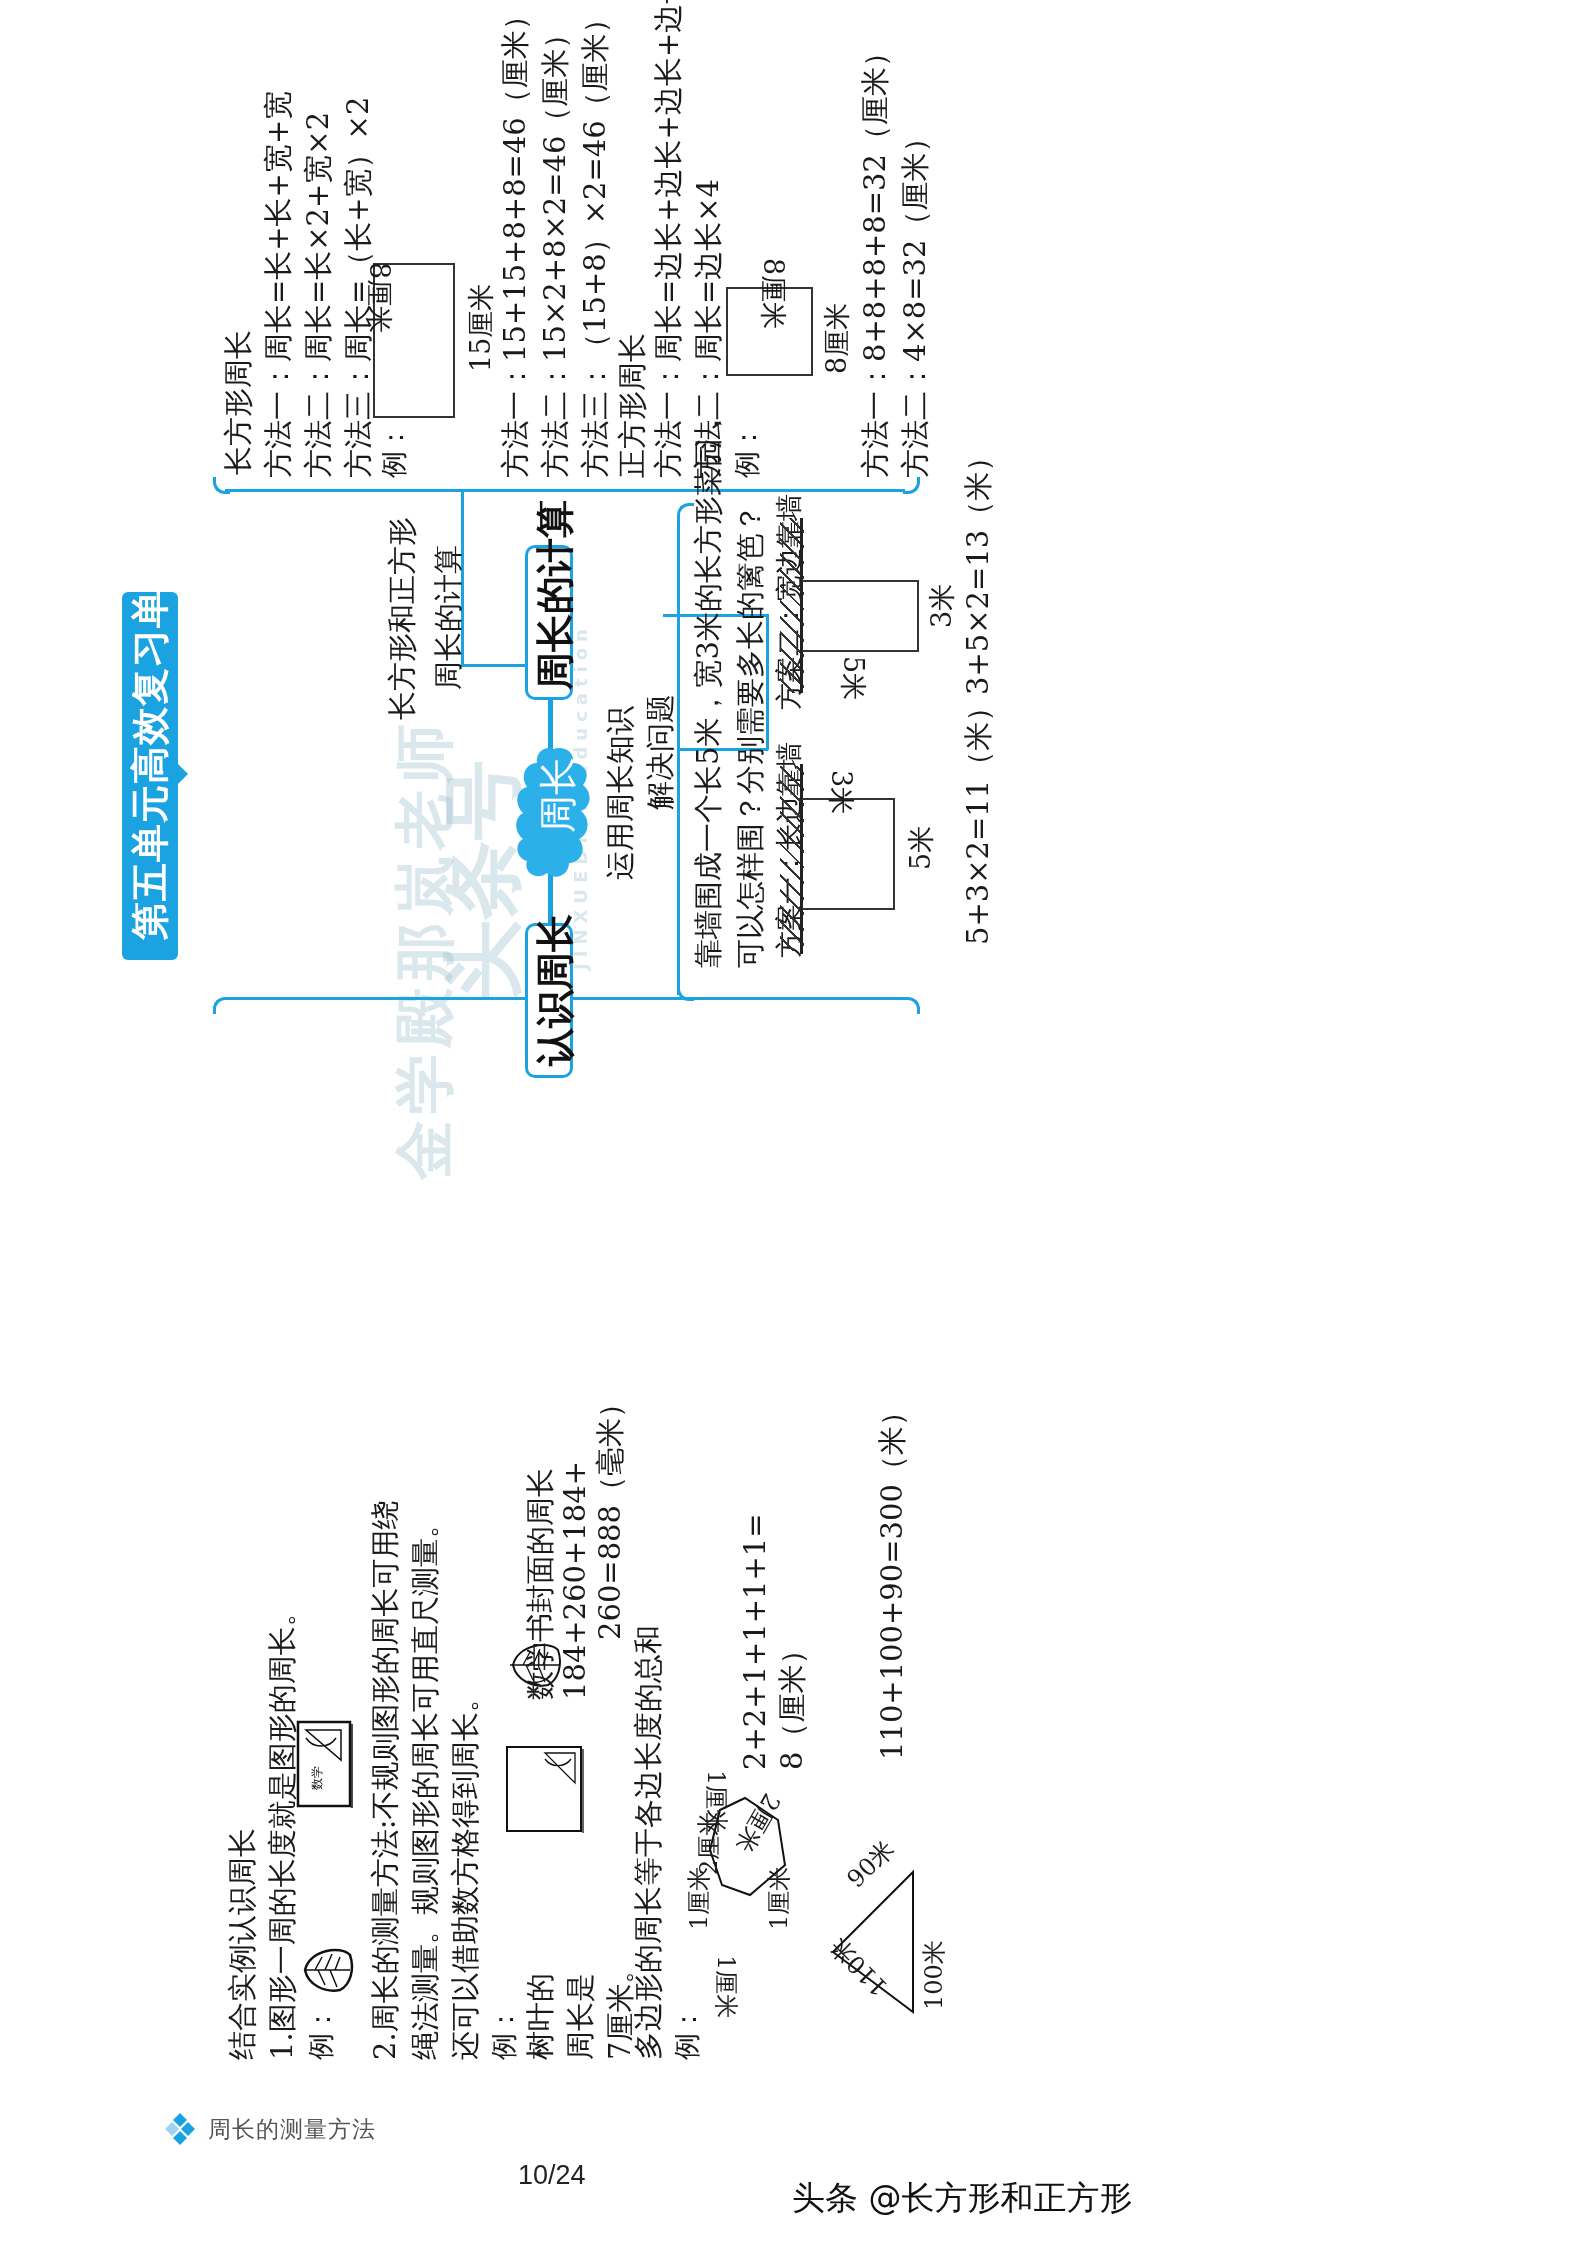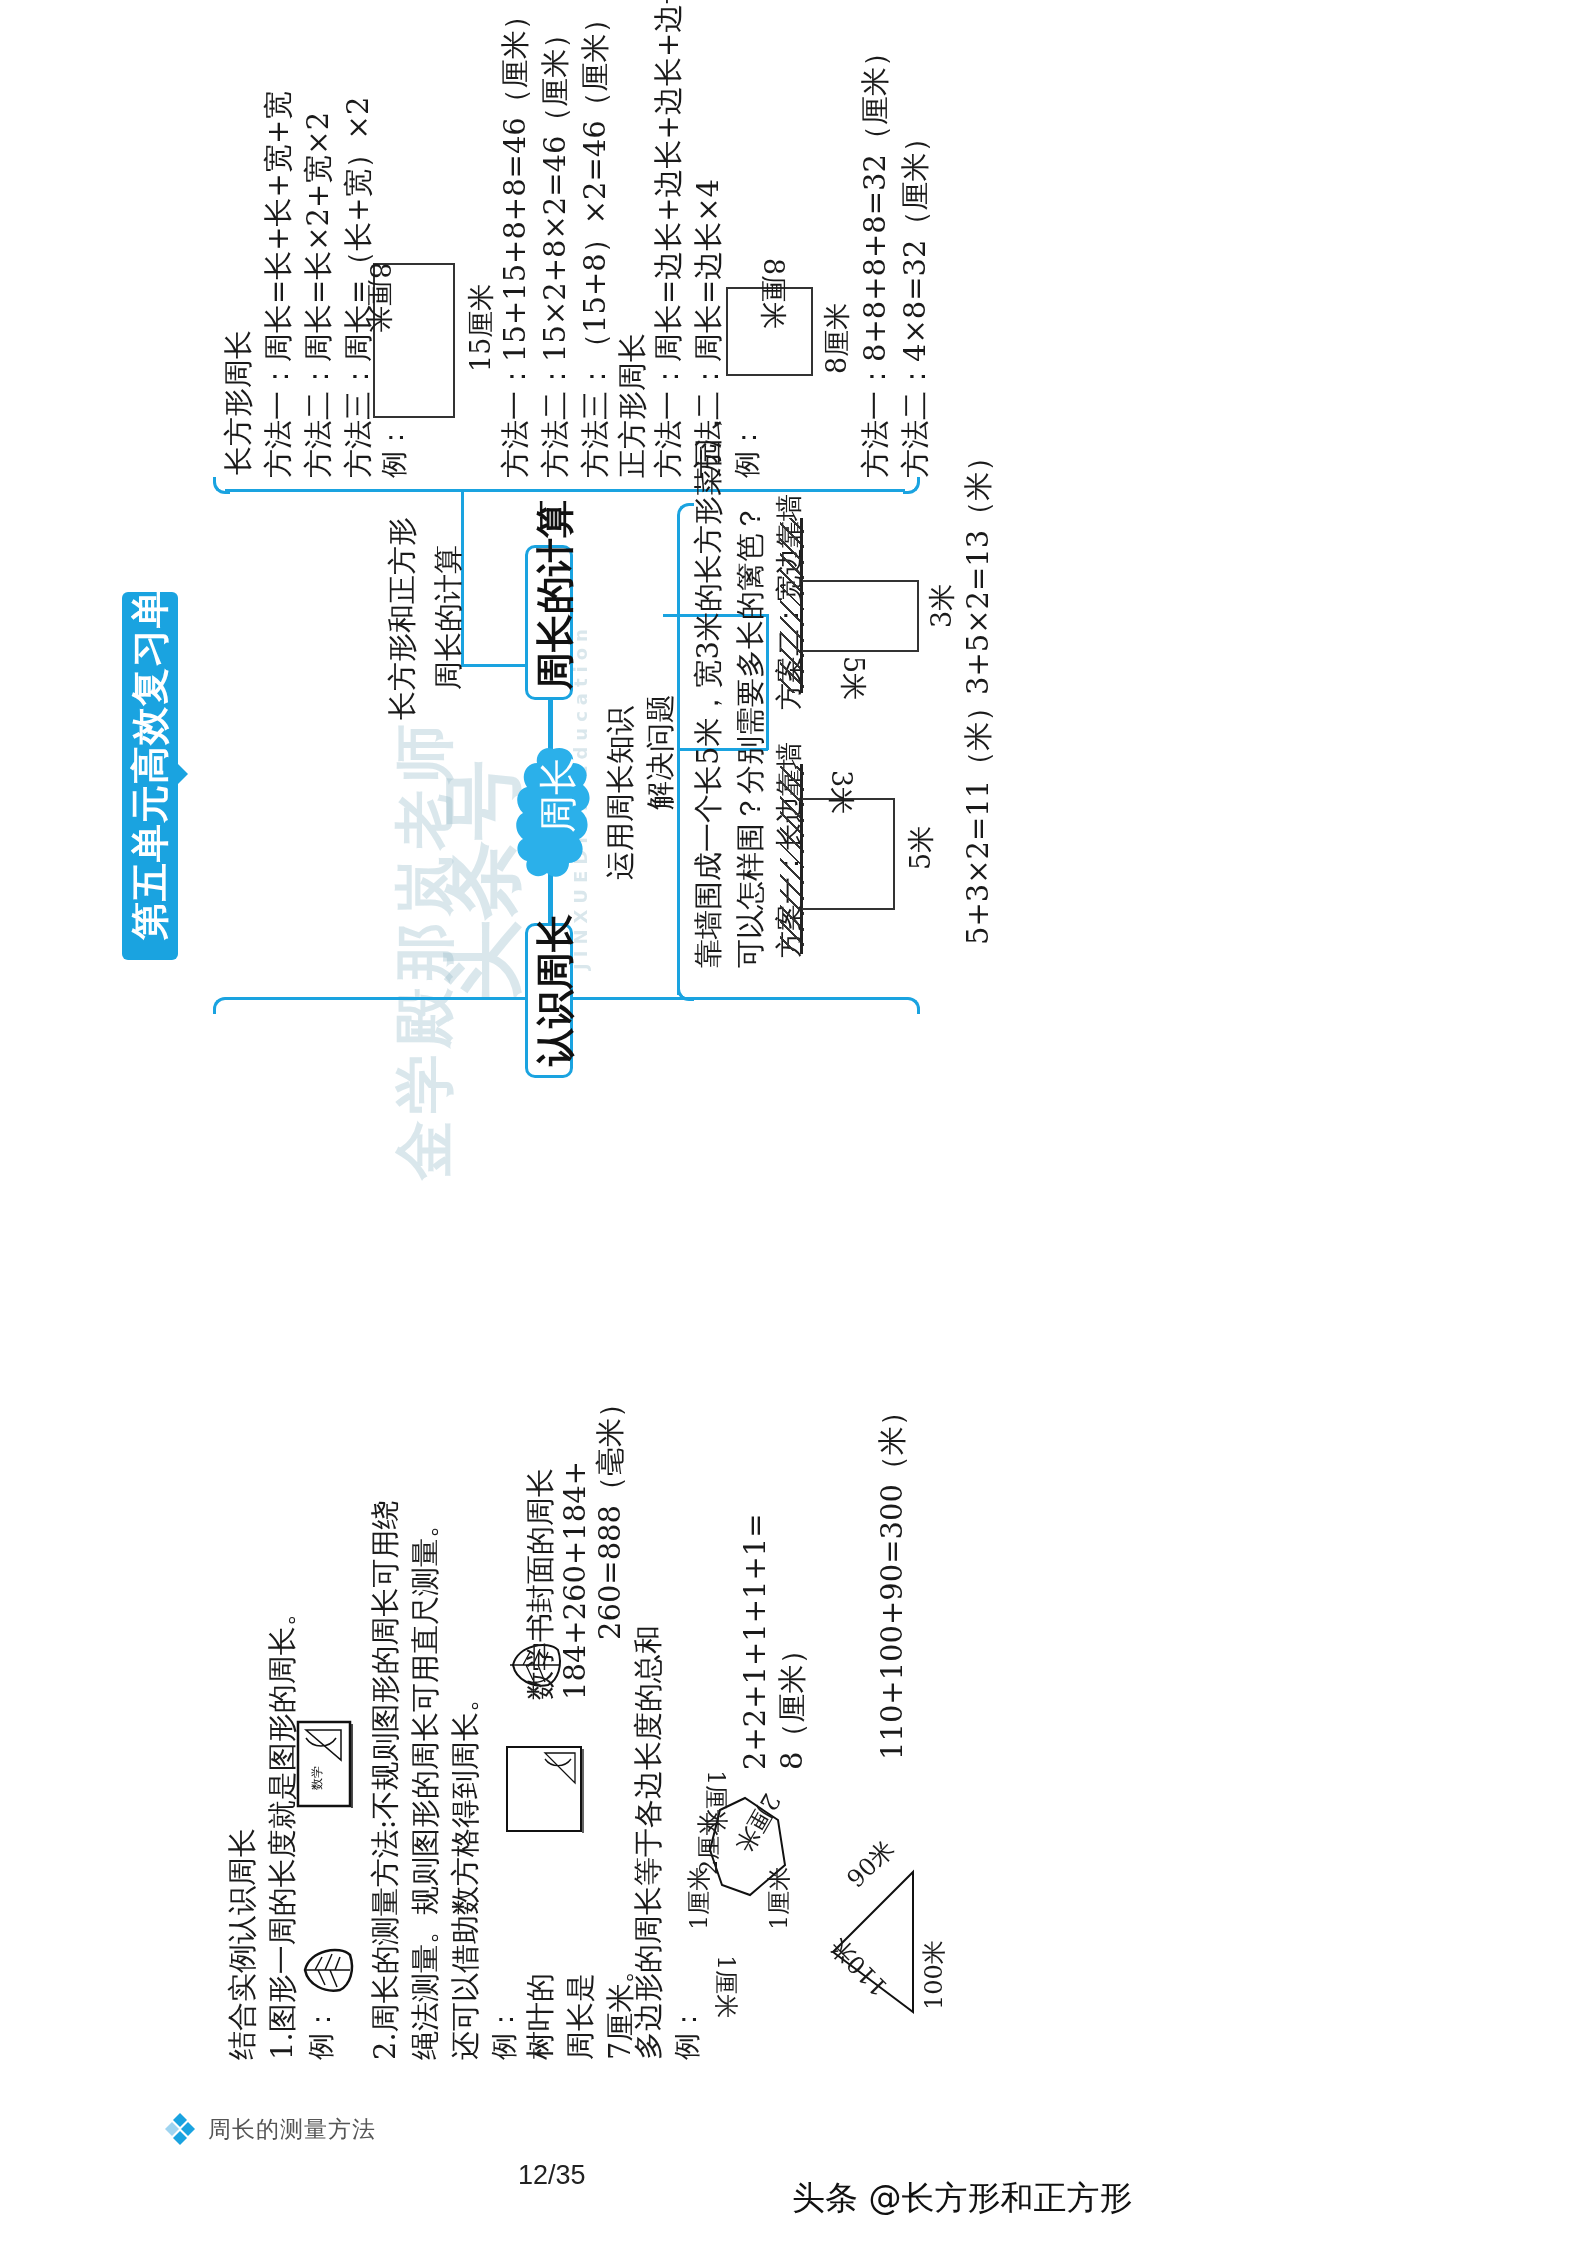--- a/index.html
+++ b/index.html
@@ -177,14 +177,14 @@
 <div class="r t28" style="left:915px;top:2010px;font-size:24px;">100米</div>
 <div class="r t30" style="left:872px;top:1760px;">110+100+90=300（米）</div>
 
 <svg style="position:absolute;left:165px;top:2113px;" width="30" height="32" viewBox="0 0 30 32">
   <polygon points="15,0 22,7 15,14 8,7" fill="#1aa3e0"></polygon>
   <polygon points="7,9 14,16 7,23 0,16" fill="#9fd4f0"></polygon>
   <polygon points="23,9 30,16 23,23 16,16" fill="#1aa3e0"></polygon>
   <polygon points="15,18 22,25 15,32 8,25" fill="#1aa3e0"></polygon>
 </svg>
 <div style="position:absolute;left:208px;top:2114px;font-family:'DejaVu Sans','Liberation Sans',sans-serif;font-size:23px;color:#555;letter-spacing:1px;">周长的测量方法</div>
-<div style="position:absolute;left:518px;top:2160px;font-family:'Liberation Sans','DejaVu Sans',sans-serif;font-size:27px;color:#222;">12/35</div>
+<div style="position:absolute;left:518px;top:2160px;font-family:'Liberation Sans','DejaVu Sans',sans-serif;font-size:27px;color:#222;">10/24</div>
 <div style="position:absolute;left:792px;top:2176px;font-family:'DejaVu Sans','Liberation Sans',sans-serif;font-size:33px;color:#111;">头条 @长方形和正方形</div>
 
 </body></html>

